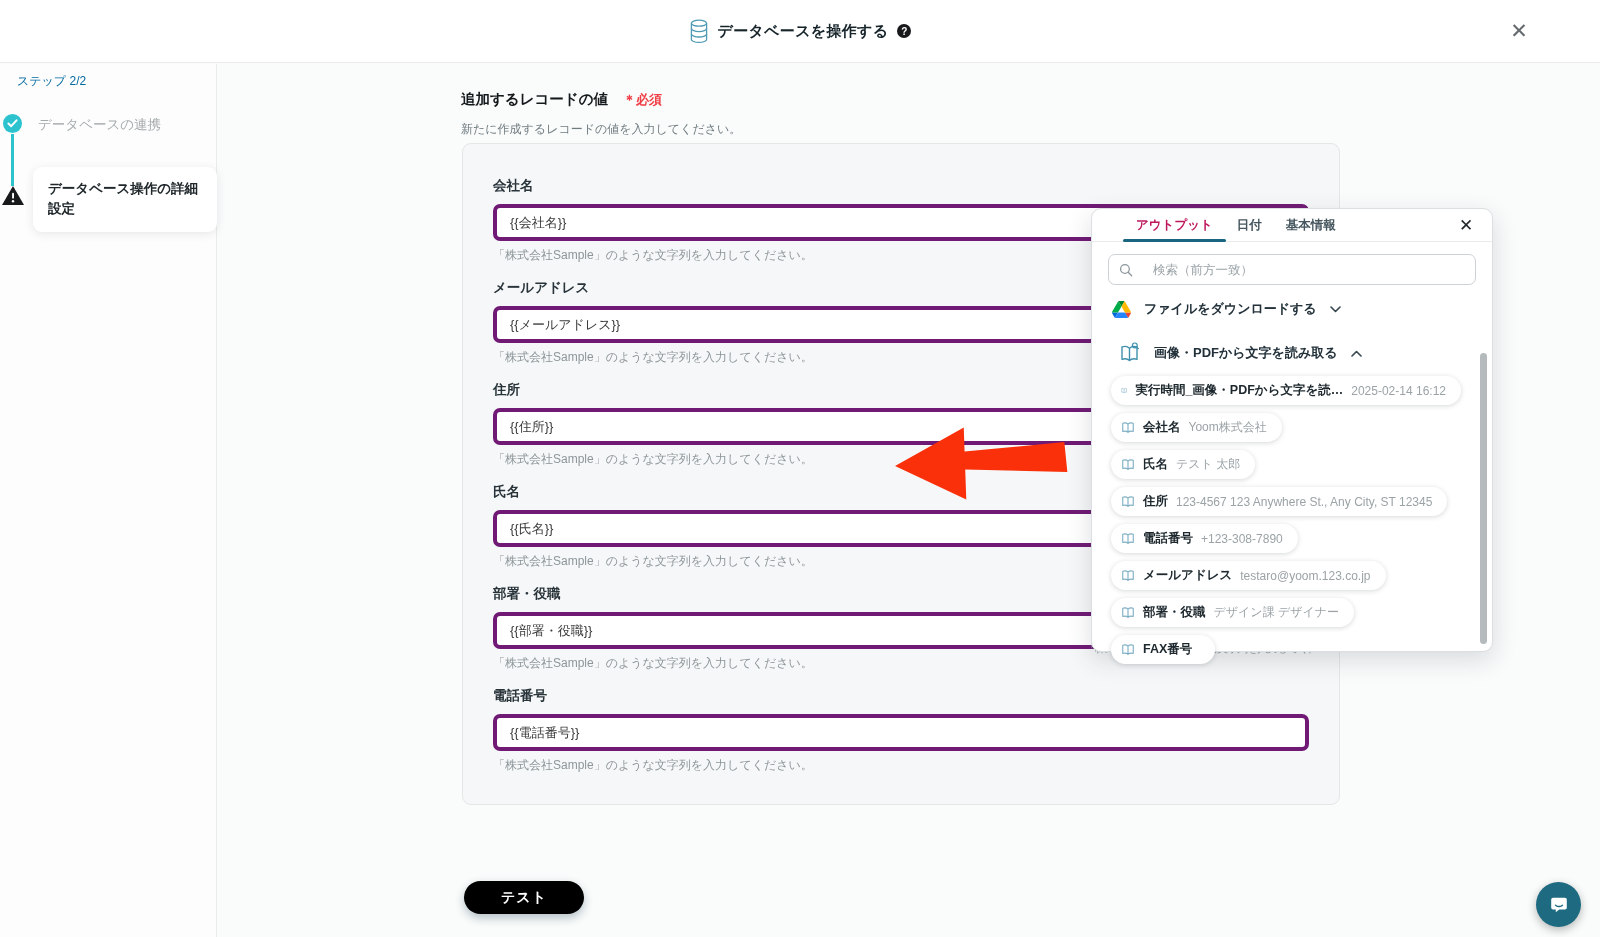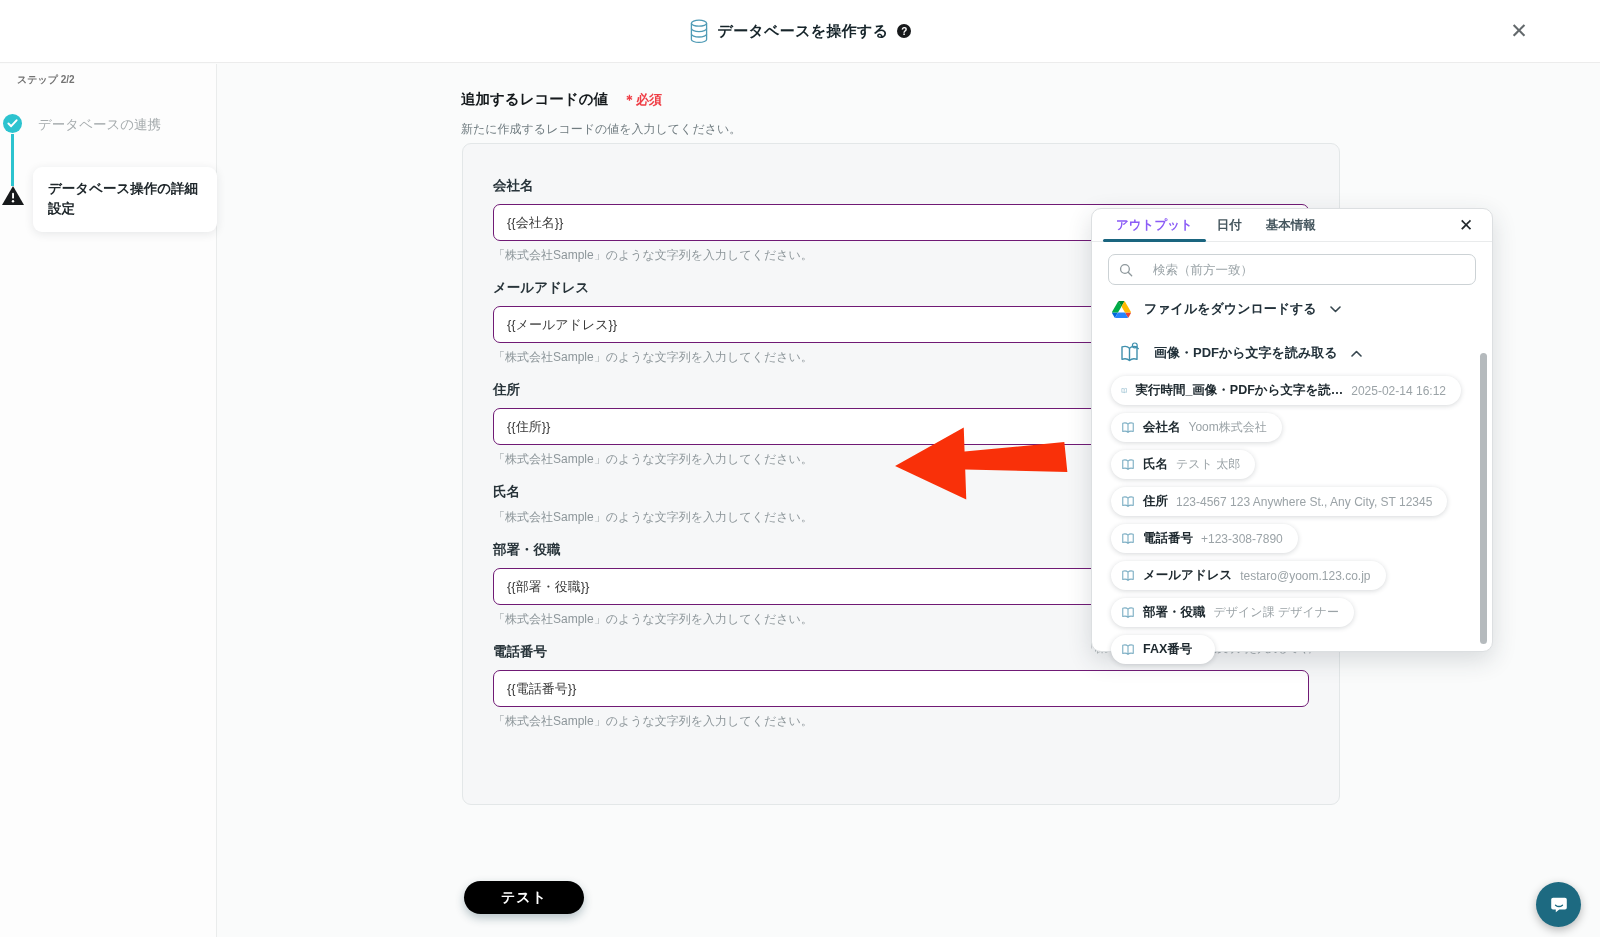--- a/index.html
+++ b/index.html
@@ -26,21 +26,21 @@
     position:absolute; right:70px; top:20px; width:22px; height:22px;
     font-size:21px; line-height:22px; color:#63696c; text-align:center;
     cursor:pointer; font-weight:400; user-select:none;
   }
 
   
   .sidebar{
     position:absolute; top:64px; left:0; bottom:0; width:217px;
     background:#fdfdfd; border-right:1px solid #eaecec; z-index:5;
   }
-  .step-label{ position:absolute; left:17px; top:9px; font-size:10px; font-weight:bold; color:#737373; }
+  .step-label{ position:absolute; left:17px; top:9px; font-size:12px; font-weight:normal; color:#0369a1; }
   .step-check{
     position:absolute; left:3px; top:50px; width:19px; height:19px; border-radius:50%;
     background:#2cc3cf; display:flex; align-items:center; justify-content:center;
   }
   .step1-label{ position:absolute; left:38px; top:52px; font-size:13.5px; color:#a5abad; }
   .step-connector{ position:absolute; left:11px; top:70px; width:3px; height:52px; background:#2cc3cf; }
   .step-warning{ position:absolute; left:2px; top:122px; }
   .step2-card{
     position:absolute; left:33px; top:103px; width:184px;
     background:#fff; border-radius:9px; padding:12px 15px;
@@ -54,21 +54,21 @@
   .form-desc{ position:absolute; left:461px; top:121px; font-size:12px; color:#707c80; }
 
   .record-card{
     position:absolute; left:462px; top:143px; width:878px; height:662px;
     background:#f6f7f8; border:1px solid #e3e7e8; border-radius:9px;
     padding:33px 30px 0 30px; z-index:1;
   }
   .field + .field{ margin-top:16px; }
   .field-label{ display:block; font-size:13.5px; font-weight:bold; color:#28343a; line-height:18px; margin-bottom:9px; }
   .field-input{
-    width:100%; height:37px; border:1px solid #701a75; border-radius:7px; background:#fff;
+    width:100%; height:37px; border:4px solid #701a75; border-radius:7px; background:#fff;
     padding:0 13px; font-size:13px; color:#3a3a3a; outline:none;
     font-family:"Liberation Sans","DejaVu Sans",sans-serif;
   }
   .field-helper{ font-size:12px; color:#8d969a; margin-top:7px; line-height:15px; }
 
   
   .obscured-helper{
     position:absolute; left:1085px; top:641px; width:226px; height:17px;
     overflow:hidden; white-space:nowrap; font-size:11px; letter-spacing:-1px;
     color:#99a1a4; z-index:25;
@@ -90,21 +90,21 @@
   .output-panel{
     position:absolute; left:1091px; top:208px; width:402px; height:444px;
     background:#fff; border:1px solid #dcdfe1; border-radius:10px;
     box-shadow:0 8px 24px rgba(40,50,60,.16); z-index:30;
   }
   .panel-tabs{
     display:flex; align-items:stretch; gap:24px; height:33px;
     padding-left:24px; border-bottom:1px solid #e9ebec; position:relative;
   }
   .tab{ display:flex; align-items:center; font-size:12.5px; font-weight:bold; color:#45565e; position:relative; cursor:pointer; }
-  .tab.active{ color:#8b5cf6; }
+  .tab.active{ color:#be185d;margin-left:20px; }
   .tab.active::after{
     content:""; position:absolute; left:-13px; right:-13px; bottom:-1px; height:3px;
     background:#1a657f; border-radius:2px;
   }
   .panel-close{
     position:absolute; right:16px; top:7px; width:20px; height:20px;
     font-size:17px; line-height:20px; text-align:center; color:#22282c; cursor:pointer; user-select:none;
   }
   .panel-search{
     margin:12px 16px 0; height:31px; background:#fff;
@@ -200,20 +200,21 @@
   </div>
 
   <div class="field">
     <label class="field-label">住所</label>
     <input class="field-input" value="{{住所}}" style="">
     <div class="field-helper">「株式会社Sample」のような文字列を入力してください。</div>
   </div>
 
   <div class="field">
     <label class="field-label">氏名</label>
+    <input class="field-input" value="{{氏名}}" style="">
     <div class="field-helper">「株式会社Sample」のような文字列を入力してください。</div>
   </div>
 
   <div class="field">
     <label class="field-label">部署・役職</label>
     <input class="field-input" value="{{部署・役職}}" style="">
     <div class="field-helper">「株式会社Sample」のような文字列を入力してください。</div>
   </div>
 
   <div class="field">

